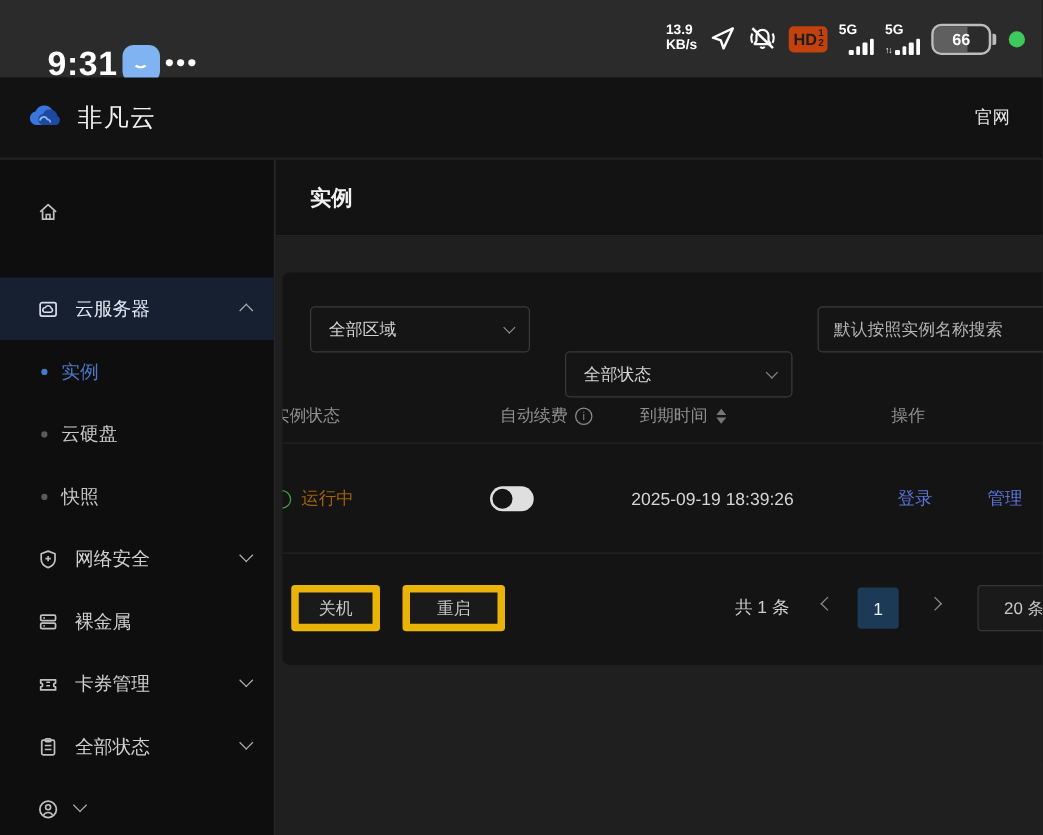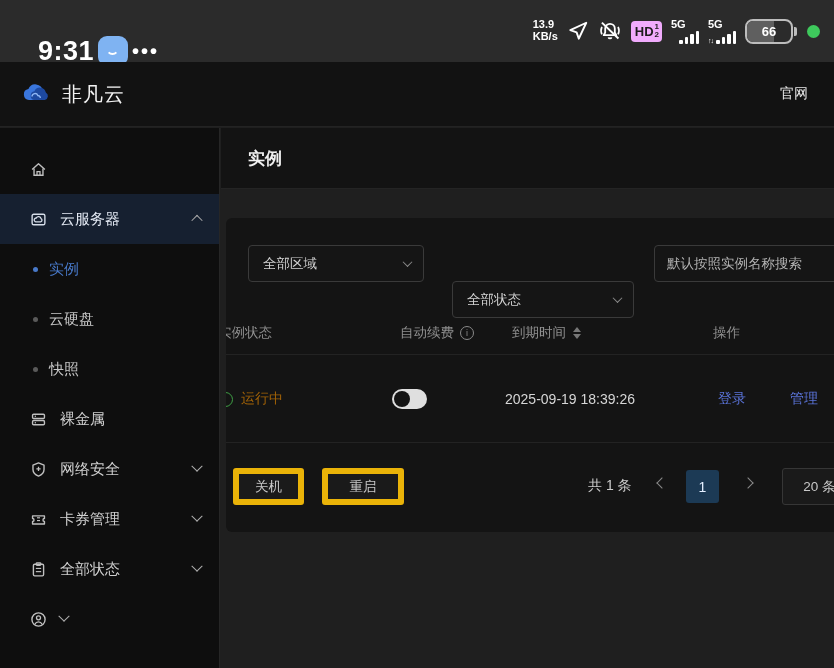--- a/index.html
+++ b/index.html
@@ -12,21 +12,21 @@
     display:flex; align-items:center; justify-content:space-between; padding:0 14px 0 38px; }
   .sb-left { display:flex; align-items:center; gap:4px;margin-top:40px; }
   .sb-time { color:#fff; font-size:27px; font-weight:600; letter-spacing:.5px; }
   .app-badge { width:30px; height:30px; border-radius:9px; background:#7fb3f2; position:relative; }
   .app-badge .smile { position:absolute; left:8px; top:6px; width:13px; height:13px; border:2.2px solid transparent;
     border-bottom-color:#fff; border-radius:50%; }
   .sb-ellipsis { color:#fff; font-size:20px; font-weight:700; letter-spacing:2px; }
   .sb-right { display:flex; align-items:center; gap:9px; }
   .net-speed { color:#fff; font-size:11px; font-weight:700; line-height:1.05; text-align:left; }
   .sb-svg { display:block; }
-  .hd-badge { height:21px; background:#f0abfc; border-radius:4px; display:flex; align-items:center;
+  .hd-badge { height:21px; background:#c2410c; border-radius:4px; display:flex; align-items:center;
     padding:0 3px 0 4px; gap:1px; }
   .hd-badge .hd-txt { color:#1d1d1d; font-size:13px; font-weight:800; }
   .hd-nums { display:flex; flex-direction:column; line-height:1; }
   .hd-nums span { color:#1d1d1d; font-size:8px; font-weight:800; }
   .sim { display:flex; flex-direction:column; align-items:flex-start; line-height:1; }
   .sim .sim-label { color:#fff; font-size:11px; font-weight:700; margin-bottom:1px; }
   .bars { display:flex; align-items:flex-end; gap:2px; margin-left:8px; }
   .bars i { width:3.5px; background:#fff; border-radius:1px; display:block; }
   .sim2-row { display:flex; align-items:flex-end; }
   .mini-arrows { color:#fff; font-size:7px; line-height:1; margin-right:1px; letter-spacing:-1px; }
@@ -44,21 +44,21 @@
   .brand { display:flex; align-items:center; gap:10px; }
   .brand-name { color:#f2f2f2; font-size:20px; font-weight:400; letter-spacing:1px; }
   .site-link { color:#e6e6e6; font-size:14px; cursor:pointer; }
 
   
   .sidebar { position:absolute; top:128px; left:0; width:220px; height:540px; background:#0e0e0e;
     border-right:1px solid #262626; padding-top:16px; }
   .side-row { height:50px; display:flex; align-items:center; padding:0 18px 0 30px; cursor:pointer; position:relative; }
   .side-row .icon { width:17px; height:17px; margin-right:13px; flex:none; }
   .side-row .lbl { color:#cfcfcf; font-size:15px; flex:1; }
-  .side-row.selected { background:#162030; }
+  .side-row.selected { background:#162030;margin-top:28px; }
   .side-row.selected .lbl { color:#e3e9f3; }
   .chev { width:8px; height:8px; border-right:1.6px solid #aeaeae; border-bottom:1.6px solid #aeaeae; flex:none; }
   .chev.down { transform:rotate(45deg) translate(-2px,-2px); }
   .chev.up { transform:rotate(-135deg) translate(-1px,-1px); }
   .side-child { height:50px; display:flex; align-items:center; padding-left:33px; cursor:pointer; }
   .side-child .bullet { width:5px; height:5px; border-radius:50%; background:#5a5a5a; margin-right:11px; }
   .side-child .clbl { color:#c6c6c6; font-size:15px; }
   .side-child.active .bullet { background:#4879c9; }
   .side-child.active .clbl { color:#4879c9; }
 
@@ -234,35 +234,35 @@
       <span class="bullet"></span>
       <span class="clbl">云硬盘</span>
     </div>
     <div class="side-child">
       <span class="bullet"></span>
       <span class="clbl">快照</span>
     </div>
 
     <div class="side-row">
       <svg class="icon" viewBox="0 0 16 16">
+        <path d="M8 1.8 L13.2 3.8 V8 c0 3-2.2 5-5.2 6.2 C5 13 2.8 11 2.8 8 V3.8 Z" fill="none" stroke="#c0c0c0" stroke-width="1.3" stroke-linejoin="round"></path>
+        <path d="M8 5.4 V9.4 M6 7.4 H10" stroke="#c0c0c0" stroke-width="1.2"></path>
+      </svg>
+      <span class="lbl">网络安全</span>
+      <span class="chev down"></span>
+    </div>
+
+    <div class="side-row">
+      <svg class="icon" viewBox="0 0 16 16">
         <rect x="2.4" y="3" width="11.2" height="4" rx="1" fill="none" stroke="#c0c0c0" stroke-width="1.3"></rect>
         <rect x="2.4" y="9" width="11.2" height="4" rx="1" fill="none" stroke="#c0c0c0" stroke-width="1.3"></rect>
         <circle cx="5" cy="5" r="0.7" fill="#c0c0c0"></circle>
           <circle cx="5" cy="11" r="0.7" fill="#c0c0c0"></circle>
       </svg>
       <span class="lbl">裸金属</span>
-    </div>
-
-    <div class="side-row">
-      <svg class="icon" viewBox="0 0 16 16">
-        <path d="M8 1.8 L13.2 3.8 V8 c0 3-2.2 5-5.2 6.2 C5 13 2.8 11 2.8 8 V3.8 Z" fill="none" stroke="#c0c0c0" stroke-width="1.3" stroke-linejoin="round"></path>
-        <path d="M8 5.4 V9.4 M6 7.4 H10" stroke="#c0c0c0" stroke-width="1.2"></path>
-      </svg>
-      <span class="lbl">网络安全</span>
-      <span class="chev down"></span>
     </div>
 
     <div class="side-row">
       <svg class="icon" viewBox="0 0 16 16">
         <path d="M2.4 4.6 H13.6 V7 a1.4 1.4 0 0 0 0 2.8 V12.2 H2.4 V9.8 a1.4 1.4 0 0 0 0-2.8 Z" fill="none" stroke="#c0c0c0" stroke-width="1.3" stroke-linejoin="round"></path>
         <line x1="6.6" y1="6.4" x2="9.4" y2="6.4" stroke="#c0c0c0" stroke-width="1.1"></line>
         <line x1="6.6" y1="9" x2="9.4" y2="9" stroke="#c0c0c0" stroke-width="1.1"></line>
       </svg>
       <span class="lbl">卡券管理</span>
       <span class="chev down"></span>

